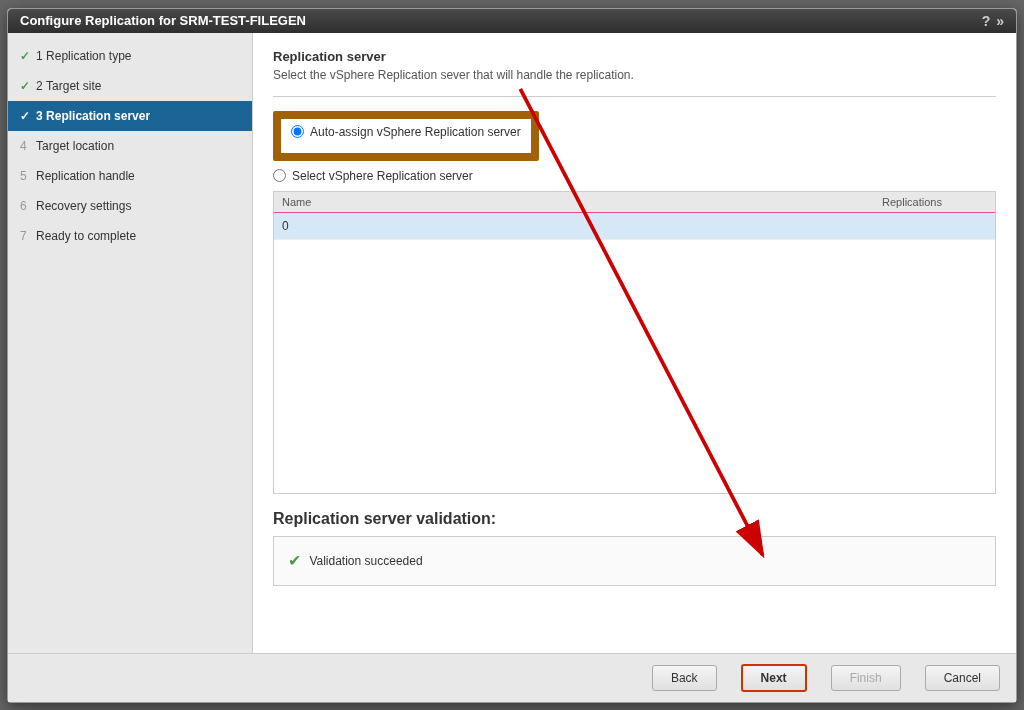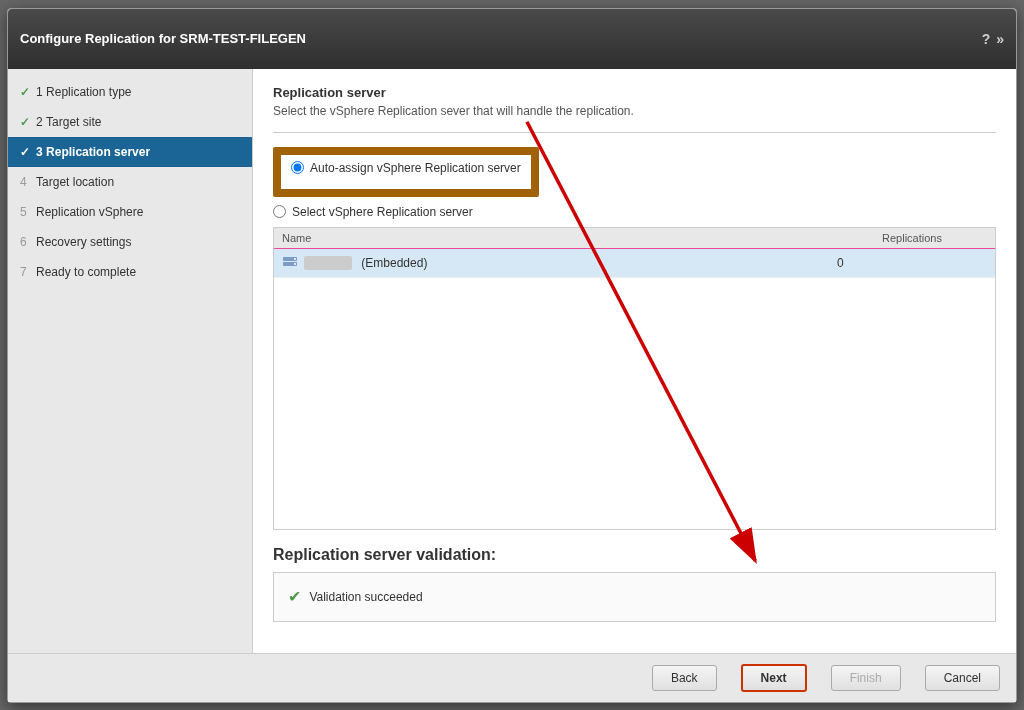--- a/index.html
+++ b/index.html
@@ -20,21 +20,21 @@
       background: #f0f0f0;
       border: 1px solid #999;
       border-radius: 4px;
       display: flex;
       flex-direction: column;
       box-shadow: 0 4px 16px rgba(0,0,0,0.5);
     }
     .dialog-titlebar {
       background: linear-gradient(to bottom, #4a4a4a, #2e2e2e);
       color: #fff;
-      padding: 22px 12px;
+      padding: 4px 12px;
       font-size: 13px;
       font-weight: bold;
       border-radius: 4px 4px 0 0;
       display: flex;
       align-items: center;
       justify-content: space-between;
       flex-shrink: 0;
     }
     .dialog-titlebar-icons {
       display: flex;
@@ -267,21 +267,21 @@
         <span class="step-check">✓</span>
         <span>3</span>&nbsp;
         <span>Replication server</span>
       </div>
       <div class="sidebar-item">
         <span class="step-num">4</span>&nbsp;
         <span>Target location</span>
       </div>
       <div class="sidebar-item">
         <span class="step-num">5</span>&nbsp;
-        <span>Replication vSphere</span>
+        <span>Replication handle</span>
       </div>
       <div class="sidebar-item">
         <span class="step-num">6</span>&nbsp;
         <span>Recovery settings</span>
       </div>
       <div class="sidebar-item">
         <span class="step-num">7</span>&nbsp;
         <span>Ready to complete</span>
       </div>
     </div>
@@ -306,30 +306,20 @@
       </div>
 
       
       <div class="table-container">
         <div class="table-header">
           <div class="table-header-cell name-col">Name</div>
           <div class="table-header-cell rep-col">Replications</div>
         </div>
         <div class="table-body">
           <div class="table-row selected">
-            <div class="table-cell name-col">
-              <svg class="server-icon" viewBox="0 0 16 16" fill="#7a9cc6">
-                <rect x="1" y="2" width="14" height="4" rx="1" fill="#7a9cc6"></rect>
-                <rect x="1" y="7" width="14" height="4" rx="1" fill="#7a9cc6"></rect>
-                <rect x="12" y="3" width="2" height="2" rx="1" fill="#fff"></rect>
-                <rect x="12" y="8" width="2" height="2" rx="1" fill="#fff"></rect>
-              </svg>
-              <span class="blurred-text" style="padding:0 4px;">&nbsp;&nbsp;&nbsp;&nbsp;&nbsp;&nbsp;&nbsp;&nbsp;&nbsp;&nbsp;&nbsp;&nbsp;</span>
-              <span>&nbsp;(Embedded)</span>
-            </div>
             <div class="table-cell rep-col">0</div>
           </div>
         </div>
       </div>
 
       
       <div class="validation-label">Replication server validation:</div>
       <div class="validation-box">
         <span class="validation-check" style="color:#4a9a4a; font-size:16px;">✔</span>
         <span class="validation-text">Validation succeeded</span>

